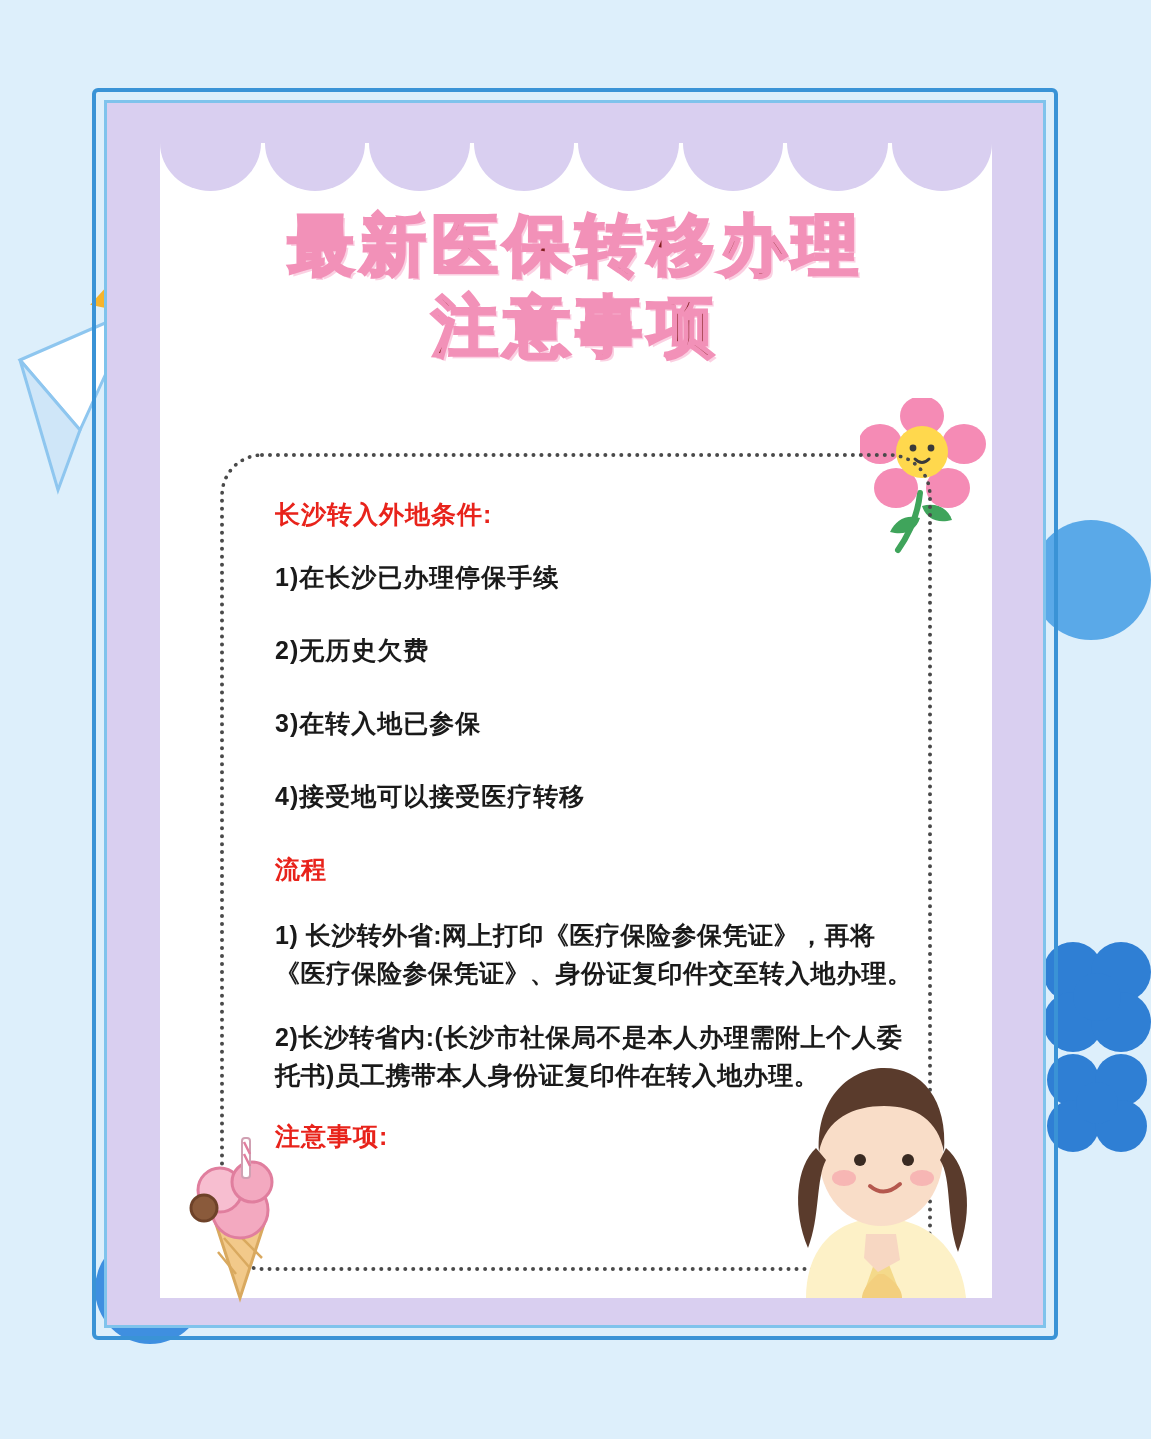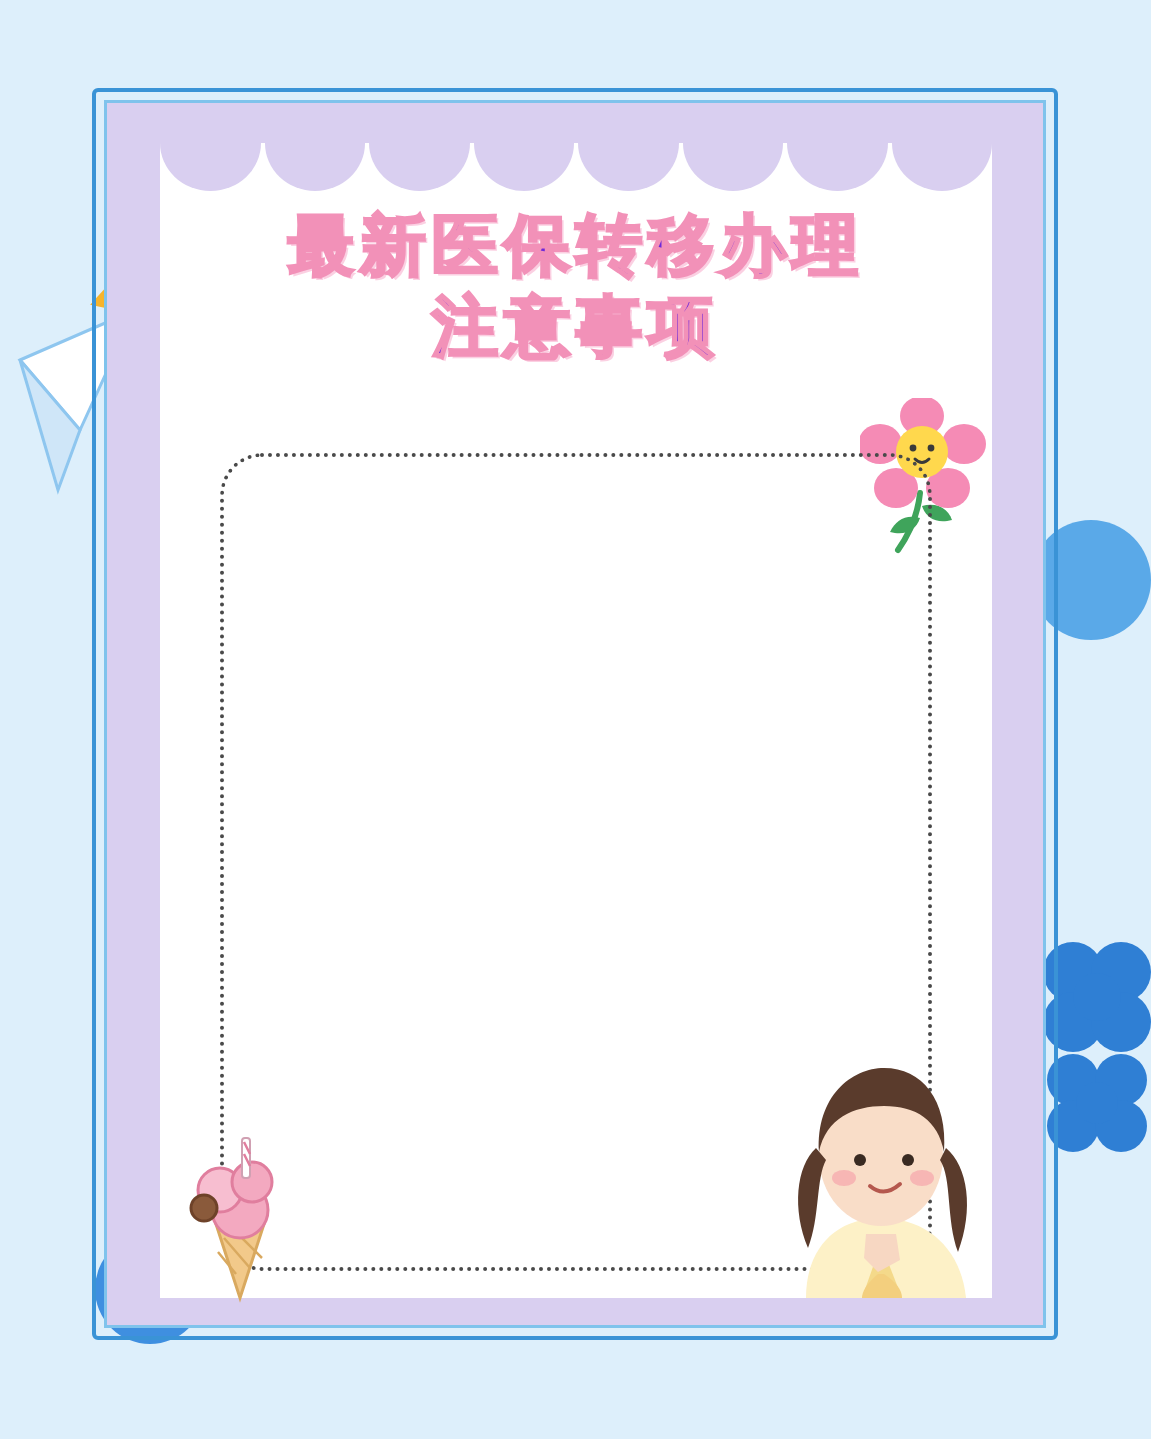--- a/index.html
+++ b/index.html
@@ -122,21 +122,21 @@
     left: 0;
     top: 62px;
     width: 832px;
     text-align: center;
   }
   .title-line {
     font-family: "DejaVu Serif", "Liberation Serif", serif;
     font-weight: bold;
     font-size: 66px;
     letter-spacing: 6px;
-    color: #6d28d9;
+    color: #7f1d1d;
     -webkit-text-stroke: 3px #f291b8;
     line-height: 1.22;
     text-shadow: 3px 3px 0 #fbd0e2;
   }
 
   
   .dotted-box {
     position: absolute;
     left: 60px;
     top: 310px;
@@ -272,20 +272,33 @@
         <ellipse cx="20" cy="46" rx="22" ry="20" fill="#f58bb5"></ellipse>
         <circle cx="62" cy="54" r="26" fill="#ffd84d"></circle>
         <circle cx="53" cy="50" r="3.4" fill="#3a3a3a"></circle>
         <circle cx="71" cy="50" r="3.4" fill="#3a3a3a"></circle>
         <path d="M55 61 Q62 68 69 61" stroke="#3a3a3a" stroke-width="3" fill="none" stroke-linecap="round"></path>
       </g>
     </svg>
 
     <div class="dotted-box"></div>
 
+    <div class="content">
+      <p class="heading">长沙转入外地条件:</p>
+      <p class="item">1)在长沙已办理停保手续</p>
+      <p class="item">2)无历史欠费</p>
+      <p class="item">3)在转入地已参保</p>
+      <p class="item">4)接受地可以接受医疗转移</p>
+
+      <p class="heading">流程</p>
+      <p class="para">1) 长沙转外省:网上打印《医疗保险参保凭证》，再将《医疗保险参保凭证》、身份证复印件交至转入地办理。</p>
+      <p class="para">2)长沙转省内:(长沙市社保局不是本人办理需附上个人委托书)员工携带本人身份证复印件在转入地办理。</p>
+
+      <p class="heading tight">注意事项:</p>
+    </div>
 
     <svg class="icecream" viewBox="0 0 120 175">
       <path d="M36 96 L84 96 L60 170 Z" fill="#f2c98a" stroke="#d9a95f" stroke-width="3"></path>
       <path d="M44 110 L70 140 M56 104 L82 130 M38 124 L56 146" stroke="#d9a95f" stroke-width="2.5"></path>
       <circle cx="60" cy="82" r="28" fill="#f3a9c0" stroke="#e07e9e" stroke-width="3"></circle>
       <circle cx="40" cy="62" r="22" fill="#f7bed0" stroke="#e07e9e" stroke-width="3"></circle>
       <circle cx="72" cy="54" r="20" fill="#f3a9c0" stroke="#e07e9e" stroke-width="3"></circle>
       <circle cx="24" cy="80" r="13" fill="#8a5a3b" stroke="#6e4229" stroke-width="3"></circle>
       <rect x="62" y="10" width="8" height="40" rx="3" fill="#ffffff" stroke="#d0a0b2" stroke-width="2"></rect>
       <path d="M64 14 L70 26 M64 26 L70 38" stroke="#e07e9e" stroke-width="2.5"></path>

